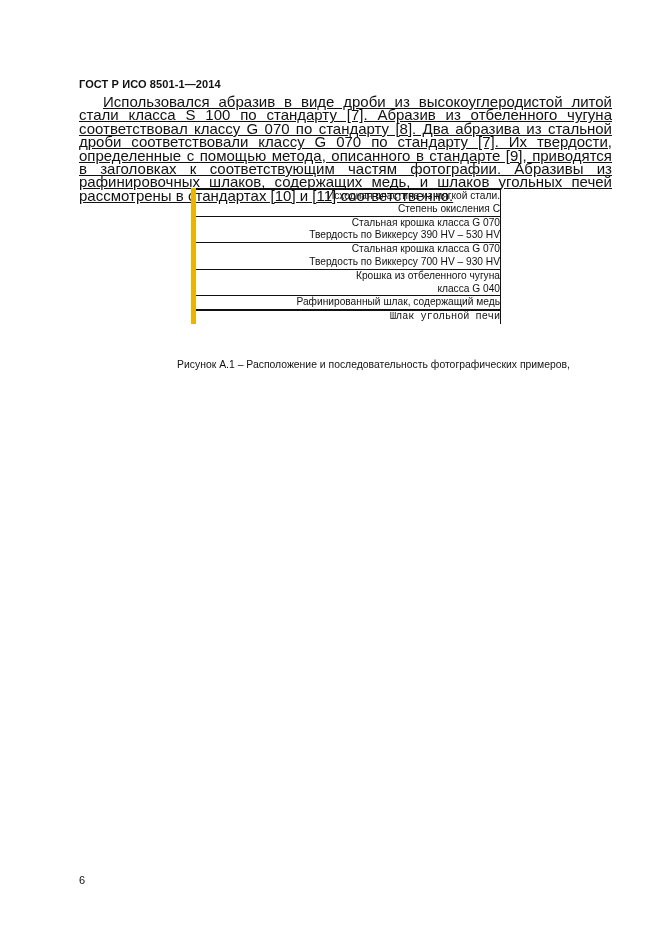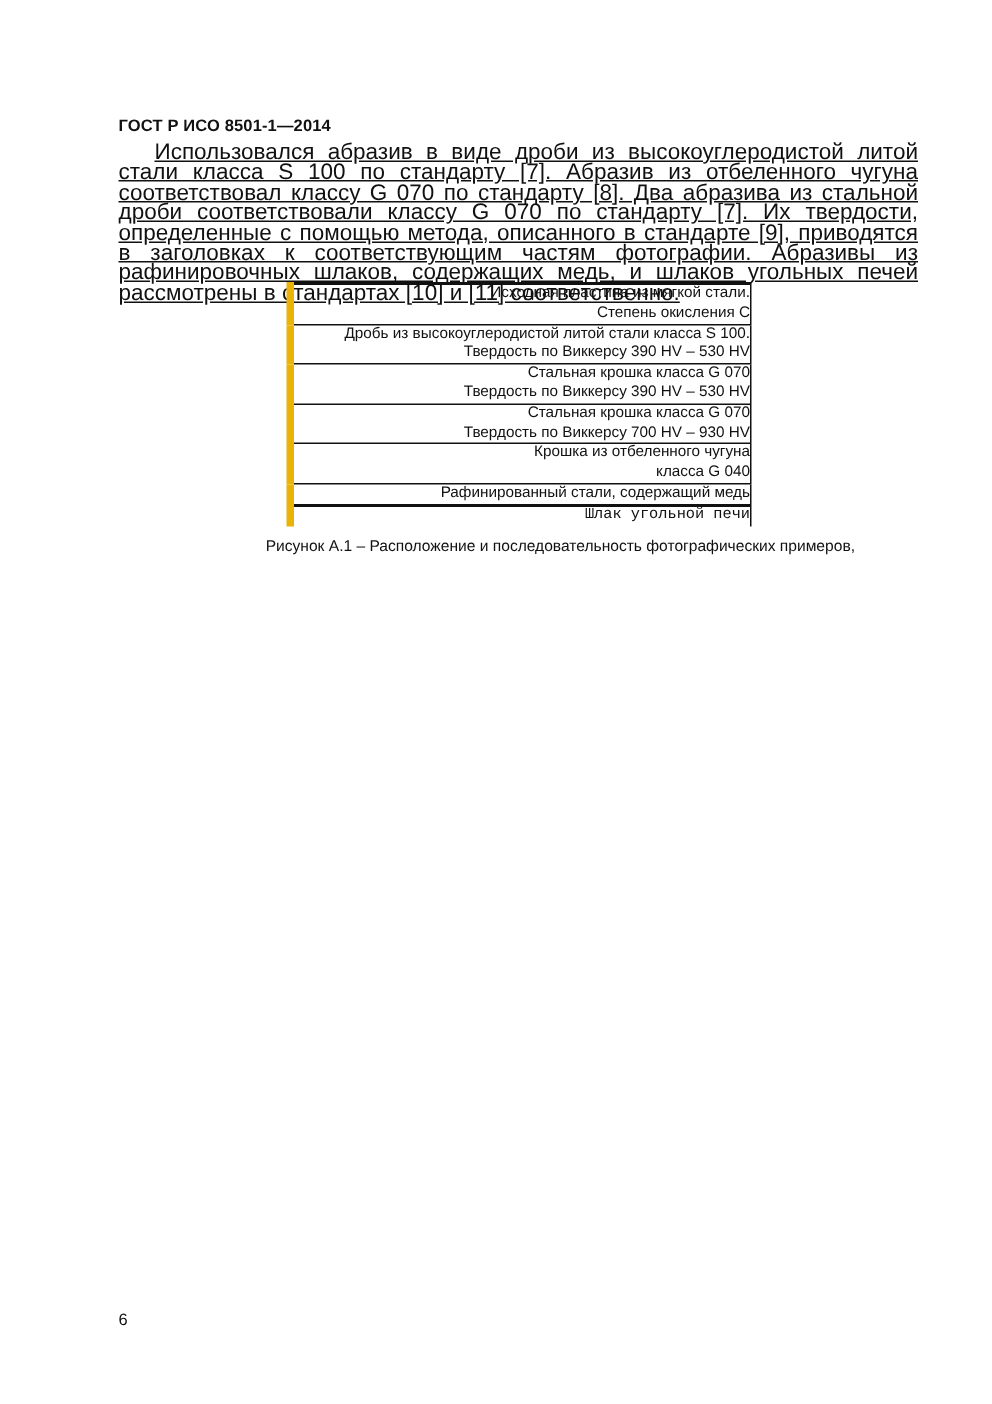--- a/index.html
+++ b/index.html
@@ -50,45 +50,39 @@
   <table class="figure-table">
     <tbody>
         <tr>
       <td>
         <span>Исходная пластина из мягкой стали.</span>
         <span>Степень окисления C</span>
       </td>
     </tr>
     <tr>
       <td>
-        <span>Дробь из высокоуглеродистой литой стали класса S 100.</span>
-        <span>Твердость по Виккерсу 390 HV – 530 HV</span>
-      </td>
-    </tr>
-    <tr>
-      <td>
         <span>Стальная крошка класса G 070</span>
         <span>Твердость по Виккерсу 390 HV – 530 HV</span>
       </td>
     </tr>
     <tr>
       <td>
         <span>Стальная крошка класса G 070</span>
         <span>Твердость по Виккерсу 700 HV – 930 HV</span>
       </td>
     </tr>
     <tr>
       <td>
         <span>Крошка из отбеленного чугуна</span>
         <span>класса G 040</span>
       </td>
     </tr>
     <tr>
       <td>
-        <span>Рафинированный стали, содержащий медь</span>
+        <span>Рафинированный шлак, содержащий медь</span>
       </td>
     </tr>
     <tr class="thick">
       <td>
         <span>Шлак угольной печи</span>
       </td>
     </tr>
   </tbody>
     </table>
 

